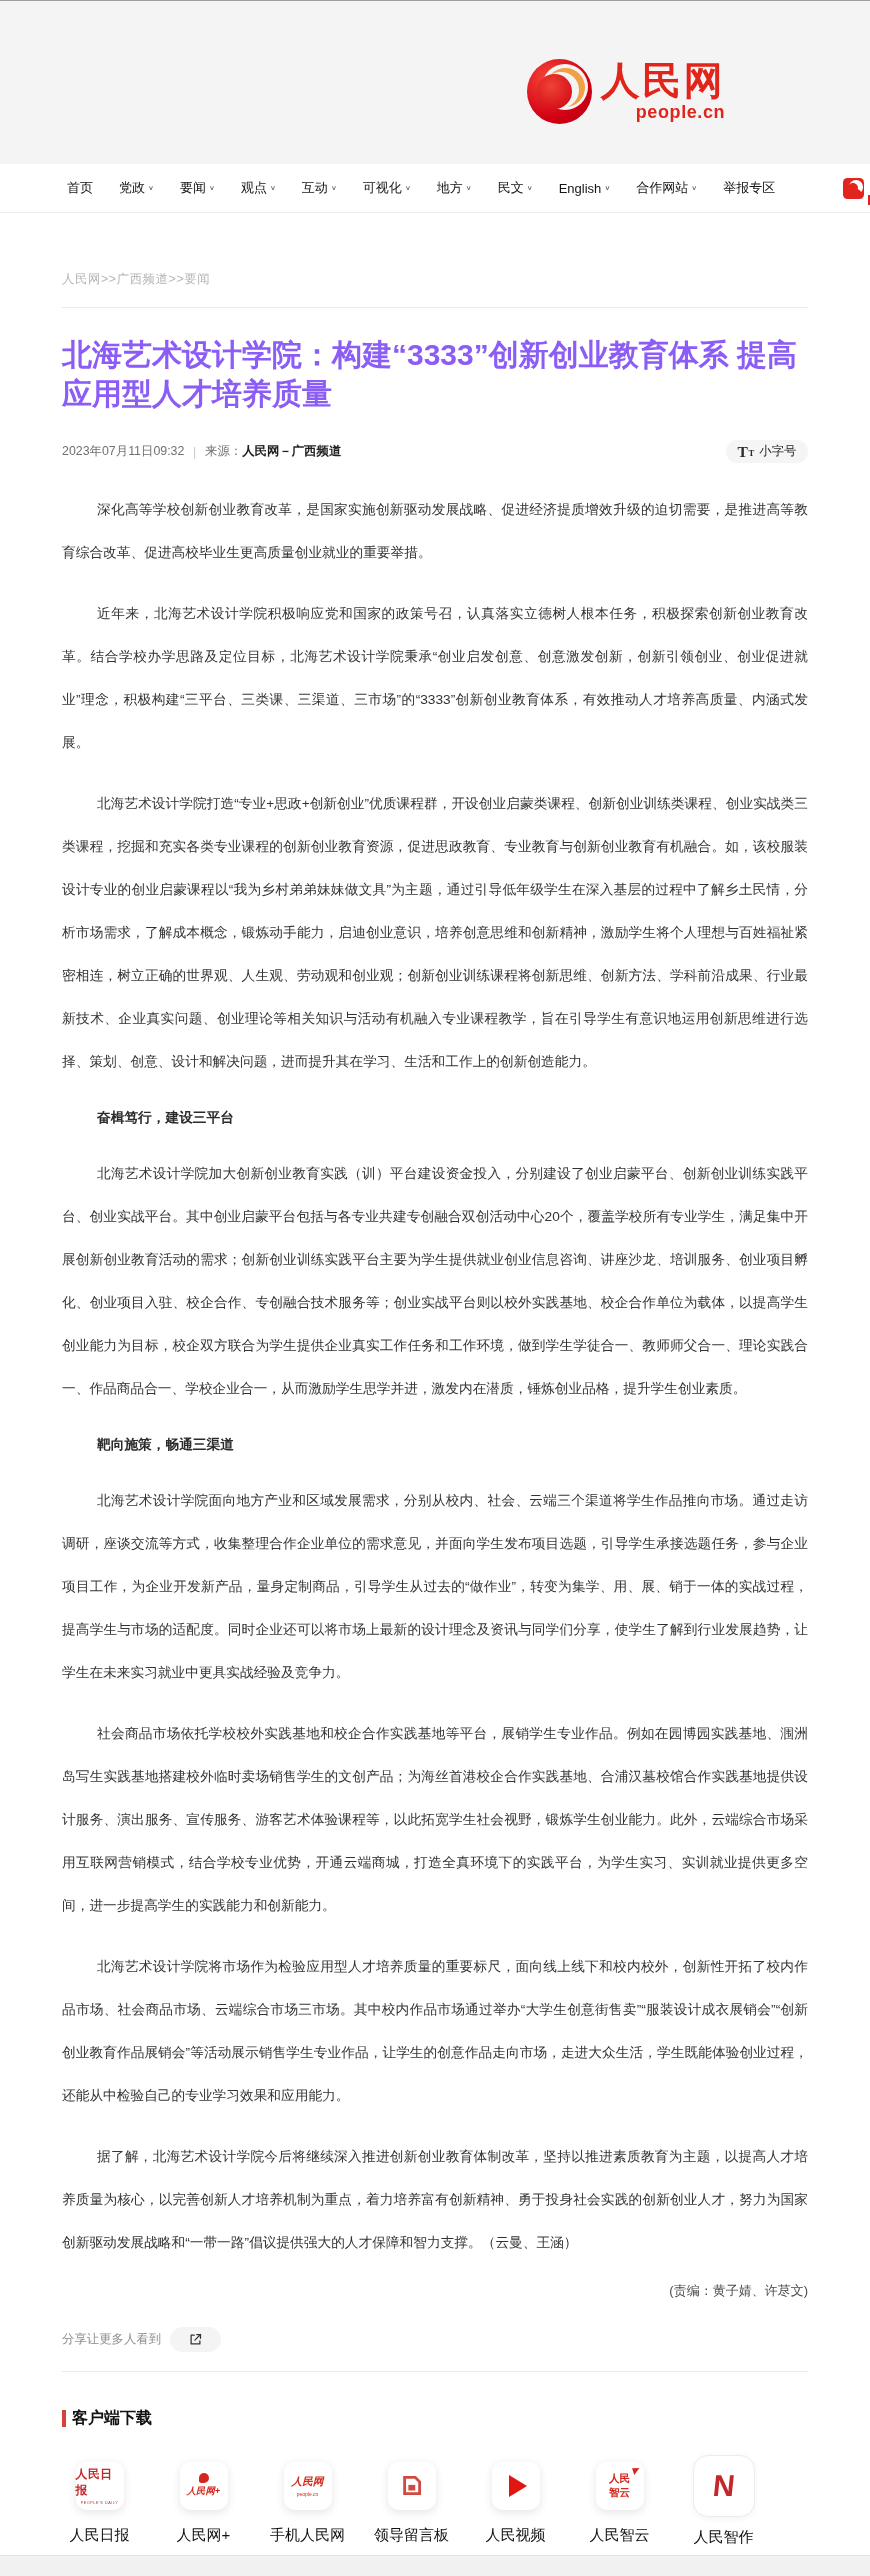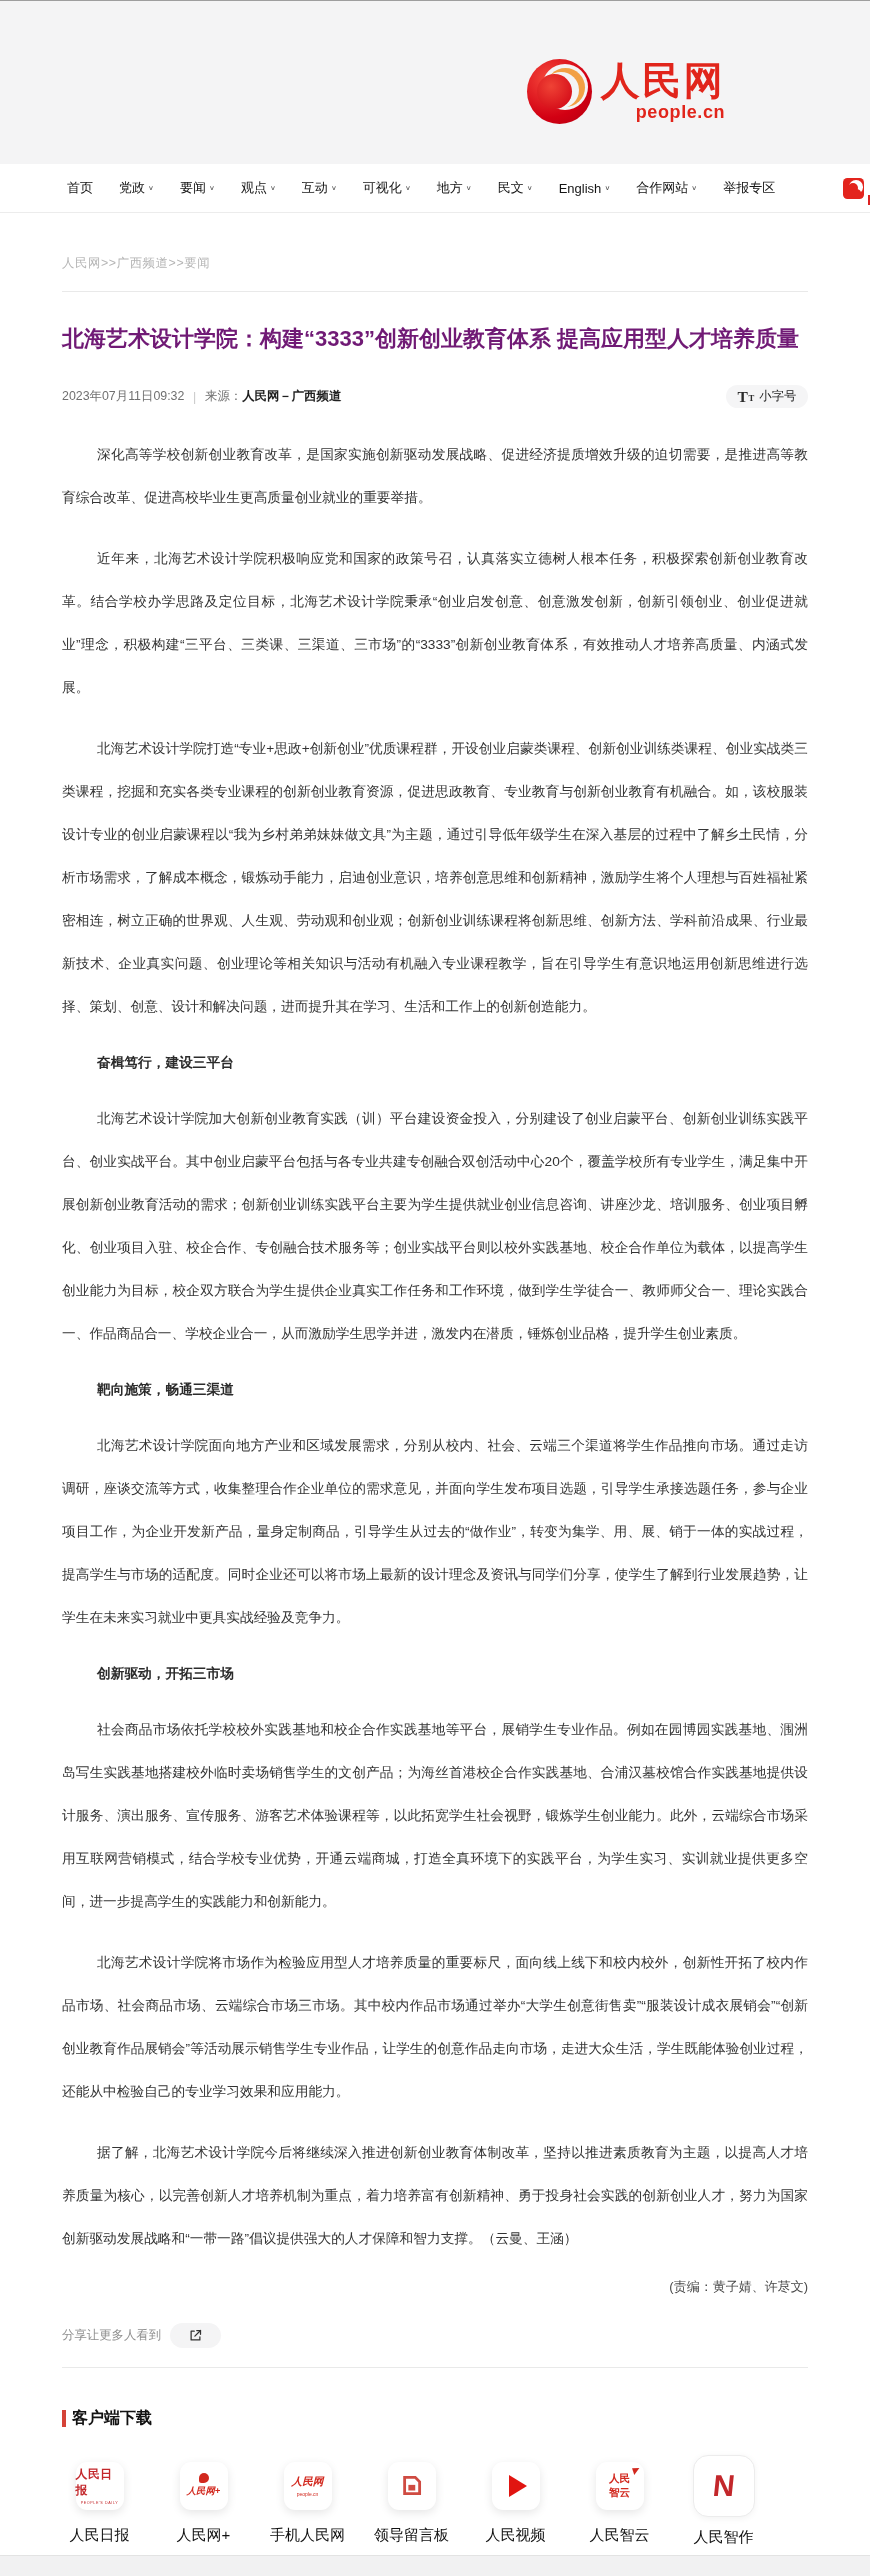--- a/index.html
+++ b/index.html
@@ -26,24 +26,24 @@
   .nav-inner{position:absolute;left:67px;top:0;height:48px;display:flex;align-items:center;gap:26px;}
   .nav-item{display:flex;align-items:center;font-size:13px;color:#151515;cursor:pointer;white-space:nowrap;}
   .caret{font-size:8px;color:#555;margin-left:3.1px;transform:scaleY(.8);position:relative;top:0.6px;}
   .nav-app{position:absolute;right:6.2px;top:14.3px;width:20.5px;height:20.5px;border-radius:4.4px;background:#e3241d;overflow:hidden;cursor:pointer;}
   .nav-app .c1{position:absolute;left:5.6px;top:1.9px;width:13.7px;height:13.7px;border-radius:50%;background:#fff;}
   .nav-app .c2{position:absolute;left:4.4px;top:4.4px;width:10.6px;height:10.6px;border-radius:50%;background:#e3241d;}
   .nav-app .c3{position:absolute;left:7.5px;top:11.2px;width:10px;height:7.5px;border-radius:50%;background:#e3241d;}
   .edge-sliver{position:absolute;right:0;top:30.5px;width:2.5px;height:10px;background:#d22;}
 
   
-  .article{position:absolute;top:230px;left:62px;width:746px;}
+  .article{position:absolute;top:246px;left:62px;width:746px;}
   .breadcrumb{margin-top:25px;font-size:12.4px;color:#b5b5b5;letter-spacing:0.6px;}
   .rule{border:none;border-top:0.6px solid #e9e9e9;margin:19px 0 0 0;}
-  .article-title{margin-top:27px;max-width:740px;font-size:22px;line-height:39px;font-weight:bold;color:#701a75;}
+  .article-title{margin-top:27px;max-width:740px;font-size:30px;line-height:39px;font-weight:bold;color:#8b5cf6;}
   .meta-row{margin-top:26px;display:flex;align-items:center;justify-content:space-between;height:25px;}
   .meta-left{display:flex;align-items:center;font-size:12.4px;color:#707070;}
   .meta-sep{margin:0 8.7px;color:#c9c9c9;}
   .meta-source-link{color:#1f1f1f;font-weight:bold;cursor:pointer;}
   .font-pill{display:flex;align-items:center;justify-content:center;width:82px;height:23.6px;background:#f5f5f6;border-radius:11.8px;cursor:pointer;}
   .tt-big{font-family:"Liberation Serif","DejaVu Serif",serif;font-size:15.5px;font-weight:bold;color:#2b2b2b;line-height:1;}
   .tt-small{font-family:"Liberation Serif","DejaVu Serif",serif;font-size:8.7px;font-weight:bold;color:#2b2b2b;line-height:1;margin:3.7px 5px 0 0.6px;}
   .font-pill-label{font-size:12.4px;color:#222;}
 
   .article-body{margin-top:23.6px;}
@@ -174,21 +174,20 @@
     </div>
 
     <div class="article-body">
       <p>深化高等学校创新创业教育改革，是国家实施创新驱动发展战略、促进经济提质增效升级的迫切需要，是推进高等教育综合改革、促进高校毕业生更高质量创业就业的重要举措。</p>
       <p>近年来，北海艺术设计学院积极响应党和国家的政策号召，认真落实立德树人根本任务，积极探索创新创业教育改革。结合学校办学思路及定位目标，北海艺术设计学院秉承“创业启发创意、创意激发创新，创新引领创业、创业促进就业”理念，积极构建“三平台、三类课、三渠道、三市场”的“3333”创新创业教育体系，有效推动人才培养高质量、内涵式发展。</p>
       <p>北海艺术设计学院打造“专业+思政+创新创业”优质课程群，开设创业启蒙类课程、创新创业训练类课程、创业实战类三类课程，挖掘和充实各类专业课程的创新创业教育资源，促进思政教育、专业教育与创新创业教育有机融合。如，该校服装设计专业的创业启蒙课程以“我为乡村弟弟妹妹做文具”为主题，通过引导低年级学生在深入基层的过程中了解乡土民情，分析市场需求，了解成本概念，锻炼动手能力，启迪创业意识，培养创意思维和创新精神，激励学生将个人理想与百姓福祉紧密相连，树立正确的世界观、人生观、劳动观和创业观；创新创业训练课程将创新思维、创新方法、学科前沿成果、行业最新技术、企业真实问题、创业理论等相关知识与活动有机融入专业课程教学，旨在引导学生有意识地运用创新思维进行选择、策划、创意、设计和解决问题，进而提升其在学习、生活和工作上的创新创造能力。</p>
       <h3>奋楫笃行，建设三平台</h3>
       <p>北海艺术设计学院加大创新创业教育实践（训）平台建设资金投入，分别建设了创业启蒙平台、创新创业训练实践平台、创业实战平台。其中创业启蒙平台包括与各专业共建专创融合双创活动中心20个，覆盖学校所有专业学生，满足集中开展创新创业教育活动的需求；创新创业训练实践平台主要为学生提供就业创业信息咨询、讲座沙龙、培训服务、创业项目孵化、创业项目入驻、校企合作、专创融合技术服务等；创业实战平台则以校外实践基地、校企合作单位为载体，以提高学生创业能力为目标，校企双方联合为学生提供企业真实工作任务和工作环境，做到学生学徒合一、教师师父合一、理论实践合一、作品商品合一、学校企业合一，从而激励学生思学并进，激发内在潜质，锤炼创业品格，提升学生创业素质。</p>
       <h3>靶向施策，畅通三渠道</h3>
       <p>北海艺术设计学院面向地方产业和区域发展需求，分别从校内、社会、云端三个渠道将学生作品推向市场。通过走访调研，座谈交流等方式，收集整理合作企业单位的需求意见，并面向学生发布项目选题，引导学生承接选题任务，参与企业项目工作，为企业开发新产品，量身定制商品，引导学生从过去的“做作业”，转变为集学、用、展、销于一体的实战过程，提高学生与市场的适配度。同时企业还可以将市场上最新的设计理念及资讯与同学们分享，使学生了解到行业发展趋势，让学生在未来实习就业中更具实战经验及竞争力。</p>
-      <h3>创新驱动，开拓三市场</h3>
       <p>社会商品市场依托学校校外实践基地和校企合作实践基地等平台，展销学生专业作品。例如在园博园实践基地、涠洲岛写生实践基地搭建校外临时卖场销售学生的文创产品；为海丝首港校企合作实践基地、合浦汉墓校馆合作实践基地提供设计服务、演出服务、宣传服务、游客艺术体验课程等，以此拓宽学生社会视野，锻炼学生创业能力。此外，云端综合市场采用互联网营销模式，结合学校专业优势，开通云端商城，打造全真环境下的实践平台，为学生实习、实训就业提供更多空间，进一步提高学生的实践能力和创新能力。</p>
       <p>北海艺术设计学院将市场作为检验应用型人才培养质量的重要标尺，面向线上线下和校内校外，创新性开拓了校内作品市场、社会商品市场、云端综合市场三市场。其中校内作品市场通过举办“大学生创意街售卖”“服装设计成衣展销会”“创新创业教育作品展销会”等活动展示销售学生专业作品，让学生的创意作品走向市场，走进大众生活，学生既能体验创业过程，还能从中检验自己的专业学习效果和应用能力。</p>
       <p>据了解，北海艺术设计学院今后将继续深入推进创新创业教育体制改革，坚持以推进素质教育为主题，以提高人才培养质量为核心，以完善创新人才培养机制为重点，着力培养富有创新精神、勇于投身社会实践的创新创业人才，努力为国家创新驱动发展战略和“一带一路”倡议提供强大的人才保障和智力支撑。（云曼、王涵）</p>
     </div>
 
     <div class="byline">(责编：黄子婧、许荩文)</div>
 
     <div class="share-row">
       <span class="share-text">分享让更多人看到</span>
       <div class="share-pill">

